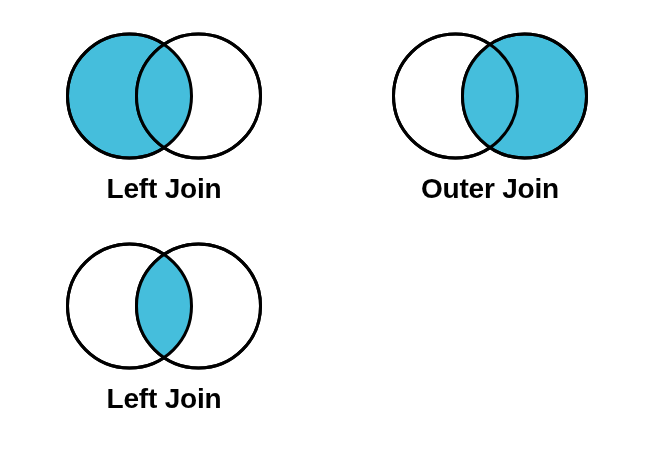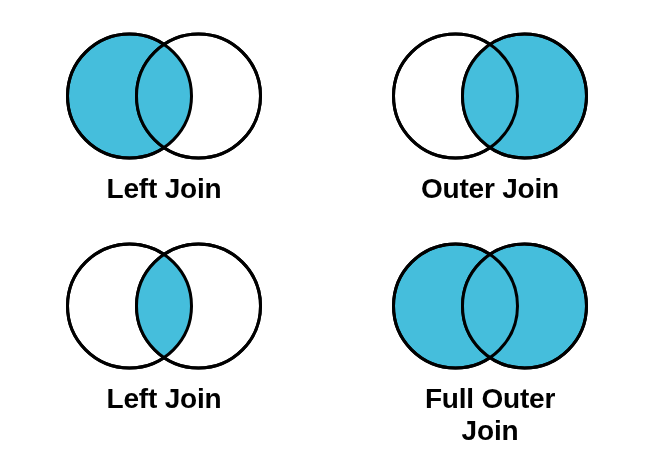--- a/index.html
+++ b/index.html
@@ -96,30 +96,14 @@
       </defs>
       <circle class="circle-left" cx="66" cy="68" r="62" stroke="#000000" stroke-width="3" fill="#ffffff"></circle>
       <circle class="circle-right" cx="135" cy="68" r="62" stroke="#000000" stroke-width="3" fill="#ffffff"></circle>
       <circle class="circle-intersection" cx="66" cy="68" r="62" clip-path="url(#clip-inner-join)" stroke="none" fill="#45bedc"></circle>
       <circle cx="66" cy="68" r="62" fill="none" stroke="#000000" stroke-width="3"></circle>
       <circle cx="135" cy="68" r="62" fill="none" stroke="#000000" stroke-width="3"></circle>
     </svg>
     <div class="venn-label">Left Join</div>
   </div>
 
-  <div class="venn-cell">
-    <svg class="venn-figure" viewBox="0 0 201 136">
-      <defs>
-        <clipPath id="clip-full-outer-join">
-          <circle cx="135" cy="68" r="62"></circle>
-        </clipPath>
-      </defs>
-      <circle class="circle-left" cx="66" cy="68" r="62" stroke="#000000" stroke-width="3" fill="#45bedc"></circle>
-      <circle class="circle-right" cx="135" cy="68" r="62" stroke="#000000" stroke-width="3" fill="#45bedc"></circle>
-      <circle class="circle-intersection" cx="66" cy="68" r="62" clip-path="url(#clip-full-outer-join)" stroke="none" fill="#45bedc"></circle>
-      <circle cx="66" cy="68" r="62" fill="none" stroke="#000000" stroke-width="3"></circle>
-      <circle cx="135" cy="68" r="62" fill="none" stroke="#000000" stroke-width="3"></circle>
-    </svg>
-    <div class="venn-label">Full Outer
-Join</div>
-  </div>
 
 </div>
 
 </body></html>

